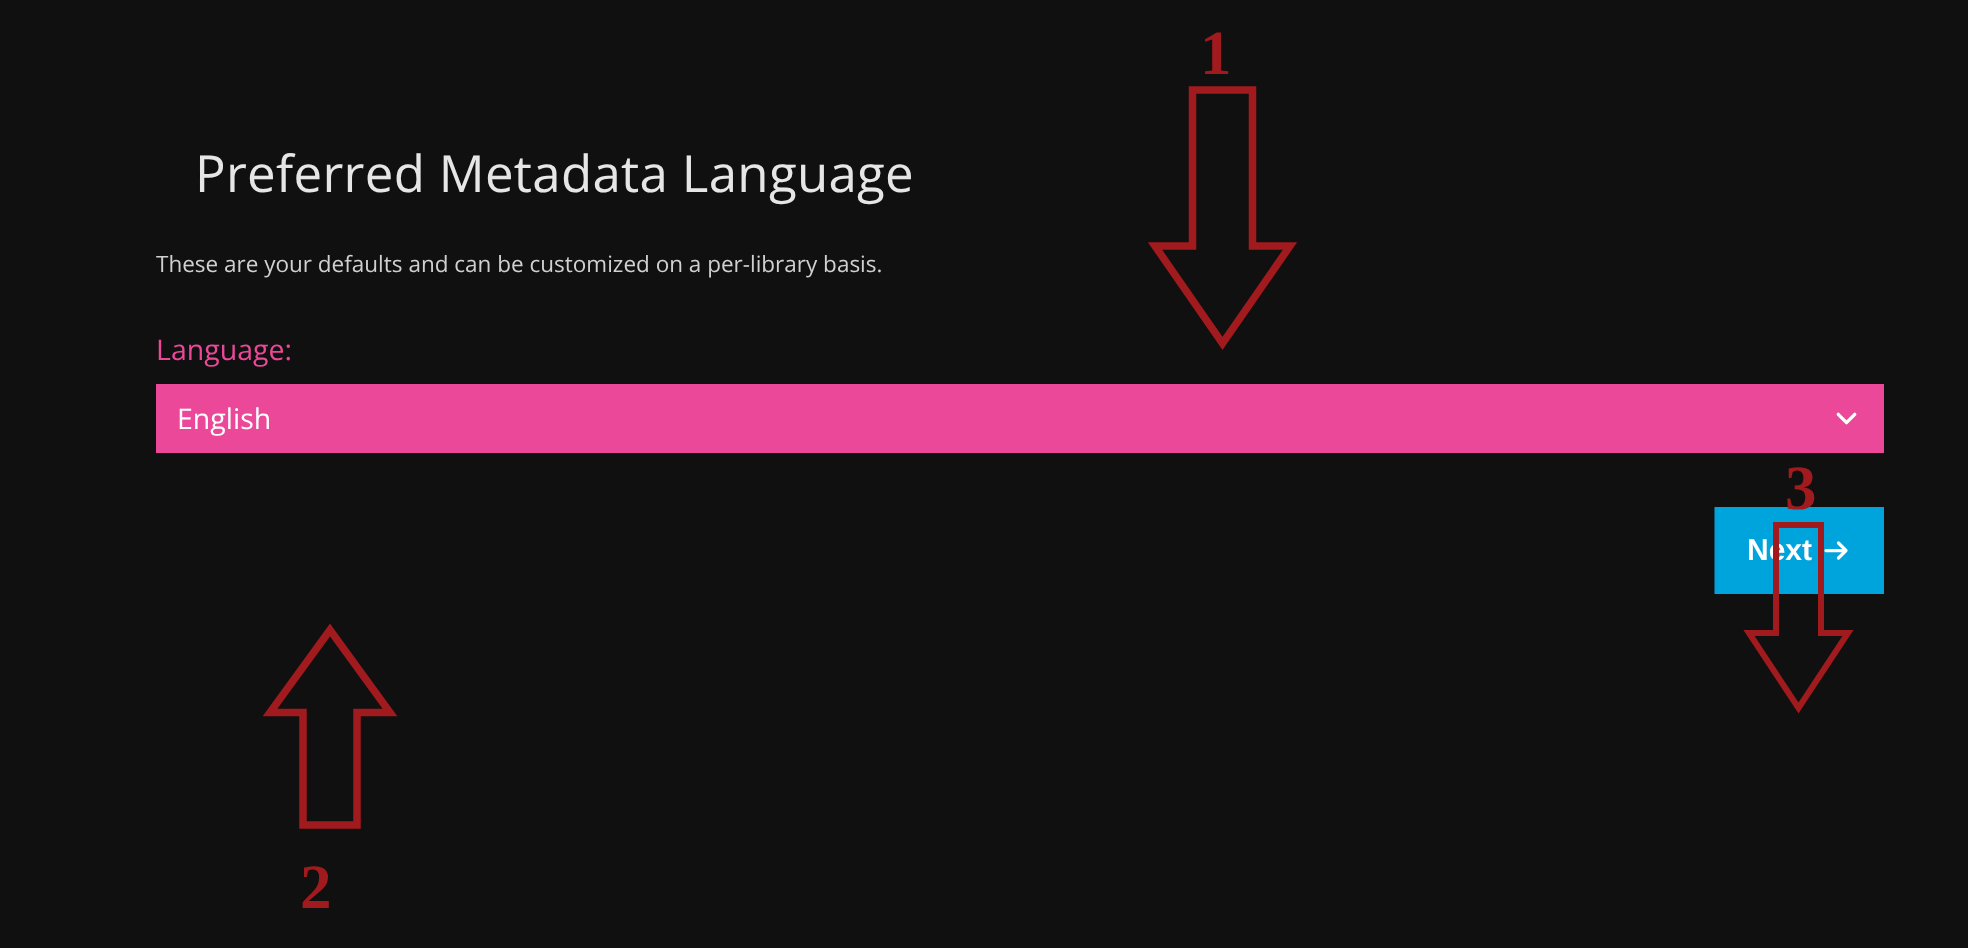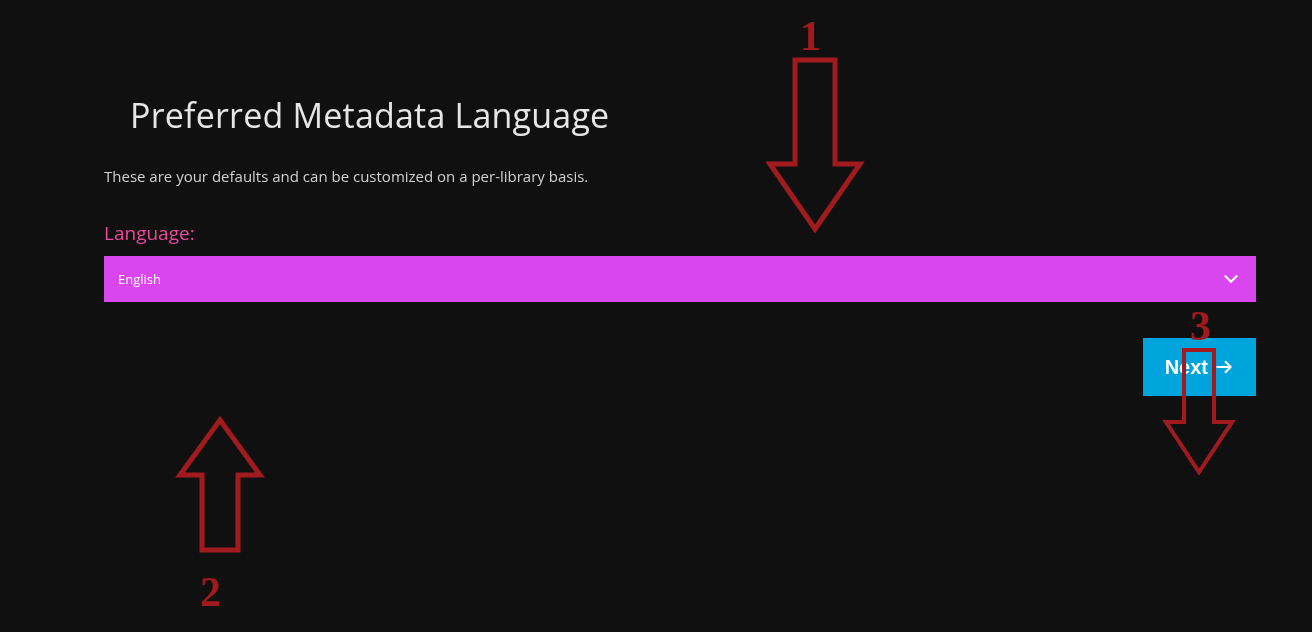--- a/index.html
+++ b/index.html
@@ -33,23 +33,23 @@
     }
     .field-label {
       font-size: 19px;
       font-weight: 400;
       color: #ec4899;
       margin-bottom: 10px;
     }
     .select {
       width: 100%;
       height: 46px;
-      background: #d946ef;
+      background: #ec4899;
       border: none;
-      font-size: 13px;
+      font-size: 19px;
       color: #ffffff;
       display: flex;
       align-items: center;
       justify-content: space-between;
       padding: 0 14px;
       cursor: pointer;
       margin-bottom: 30px;
     }
     .select-value { pointer-events: none; }
     .chevron {

